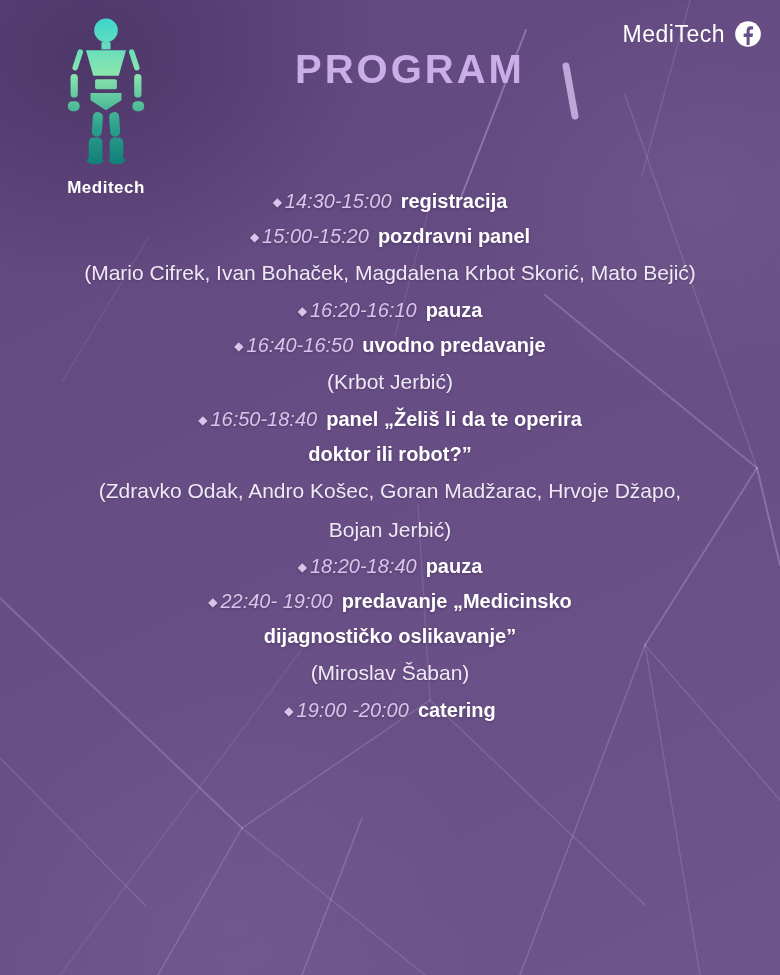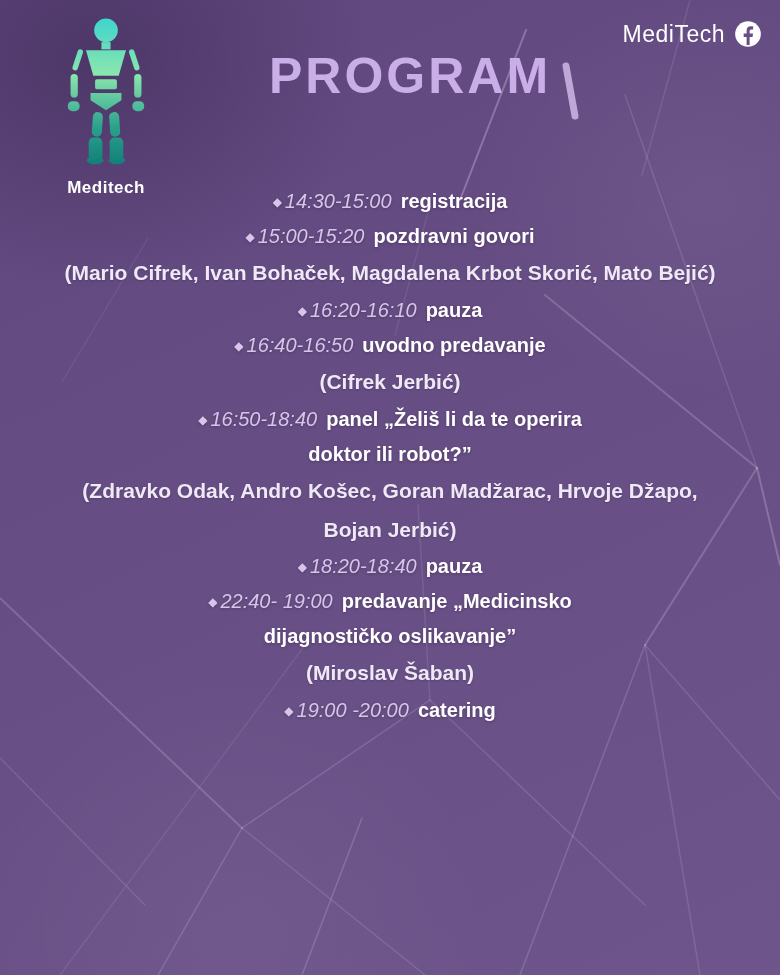--- a/index.html
+++ b/index.html
@@ -16,34 +16,34 @@
       linear-gradient(155deg, rgba(35,15,60,0.12), rgba(255,255,255,0.03));
   }
   .cracks { position:absolute; inset:0; z-index:0; pointer-events:none; }
 
   .logo { position:absolute; left:48px; top:14px; width:116px; text-align:center; z-index:2; }
   .logo svg { display:block; margin:0 auto; }
   .logo-label { margin-top:6px; font-size:17px; font-weight:700; color:var(--logo-label-color,#fff); letter-spacing:0.5px; }
 
   .title {
     position:absolute; left:40px; right:0; top:47px; z-index:2;
-    text-align:center; font-size:50px; font-weight:700; letter-spacing:3px;
+    text-align:center; font-size:40px; font-weight:700; letter-spacing:3px;
     color: var(--title-color,#C9AEE8);
   }
 
   .social { position:absolute; right:18px; top:20px; z-index:2; display:flex; flex-direction:column; gap:5px; align-items:flex-end; }
   .social-row { display:flex; align-items:center; gap:9px; color:var(--social-color,#fff); font-size:23px; font-weight:400; letter-spacing:0.5px; }
   .social-row svg { display:block; }
 
   .schedule { position:absolute; left:26px; right:26px; top:184px; z-index:1; text-align:center; }
   .session { font-size:20px; line-height:1.75; color:var(--event-color,#fff); text-shadow:0 1px 3px rgba(20,5,35,0.25); }
   .bullet { color:var(--time-color,#D6C6EA); font-size:0.6em; vertical-align:0.18em; margin-right:3px; font-style:normal; font-weight:400; }
   .time { font-style:italic; font-weight:400; color:var(--time-color,#D6C6EA); margin-right:9px; }
   .stitle { font-weight:700; color:var(--event-color,#fff); }
-  .participants { font-size:21px; line-height:1.85; font-weight:700; color:var(--participant-color,#EFE9F6); text-shadow:0 1px 2px rgba(20,5,35,0.2); }
+  .participants { font-size:21px; line-height:1.85; font-weight:400; color:var(--participant-color,#EFE9F6); text-shadow:0 1px 2px rgba(20,5,35,0.2); }
 </style>
 </head>
 <body>
 
 <div class="poster">
 
   <svg class="cracks" width="780" height="975" viewBox="0 0 780 975">
     <g stroke="#E8DCF8" fill="none" stroke-linecap="round">
       <line x1="690" y1="0" x2="642" y2="175" stroke-opacity="0.12" stroke-width="1.5"></line>
       <line x1="526" y1="30" x2="460" y2="200" stroke-opacity="0.3" stroke-width="2"></line>
@@ -114,36 +114,36 @@
     </div>
   </div>
 
   <main class="schedule">
     <div class="session-block">
       <p class="session"><span class="bullet">◆</span><span class="time">14:30-15:00</span><span class="stitle">registracija</span></p>
 
     </div>
 
     <div class="session-block">
-      <p class="session"><span class="bullet">◆</span><span class="time">15:00-15:20</span><span class="stitle">pozdravni govori</span></p>
+      <p class="session"><span class="bullet">◆</span><span class="time">15:00-15:20</span><span class="stitle">pozdravni panel</span></p>
 
     </div>
 
     <div class="session-block">
       <p class="participants">(Mario Cifrek, Ivan Bohaček, Magdalena Krbot Skorić, Mato Bejić)</p>
     </div>
 
     <div class="session-block">
       <p class="session"><span class="bullet">◆</span><span class="time">16:20-16:10</span><span class="stitle">pauza</span></p>
 
     </div>
 
     <div class="session-block">
       <p class="session"><span class="bullet">◆</span><span class="time">16:40-16:50</span><span class="stitle">uvodno predavanje</span></p>
-      <p class="participants">(Cifrek Jerbić)</p>
+      <p class="participants">(Krbot Jerbić)</p>
     </div>
 
     <div class="session-block">
       <p class="session"><span class="bullet">◆</span><span class="time">16:50-18:40</span><span class="stitle">panel „Želiš li da te operira<br>doktor ili robot?”</span></p>
       <p class="participants">(Zdravko Odak, Andro Košec, Goran Madžarac, Hrvoje Džapo,<br>Bojan Jerbić)</p>
     </div>
 
     <div class="session-block">
       <p class="session"><span class="bullet">◆</span><span class="time">18:20-18:40</span><span class="stitle">pauza</span></p>
 

